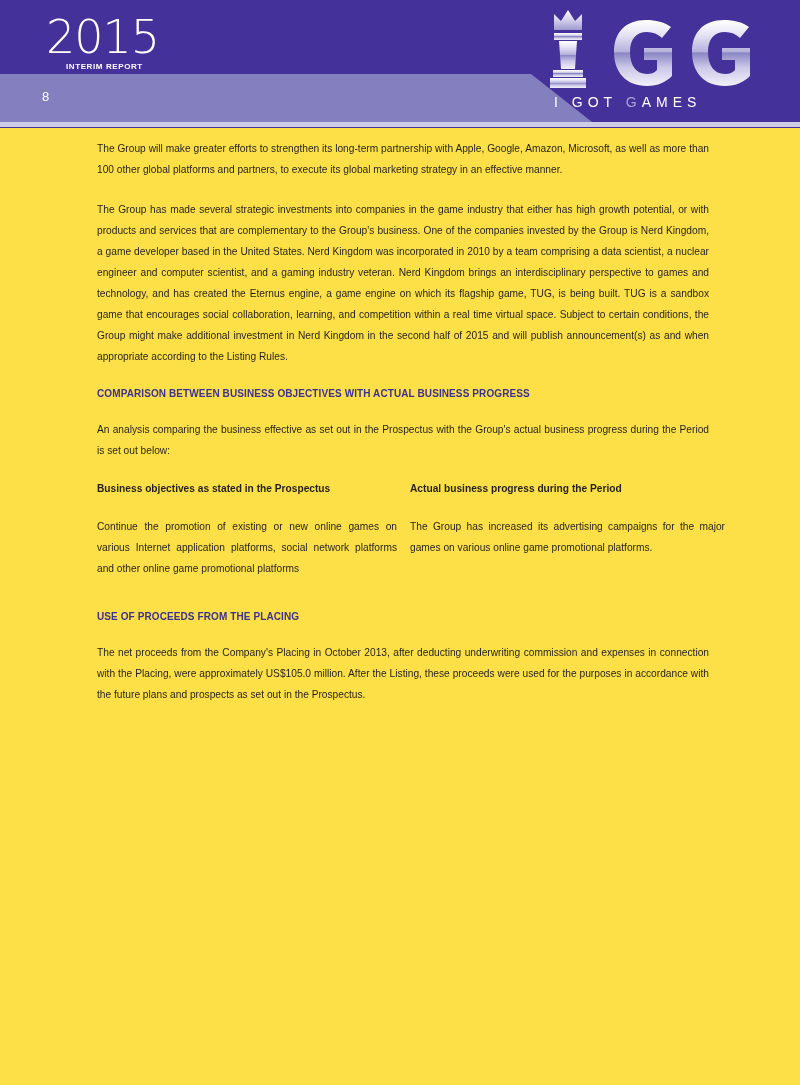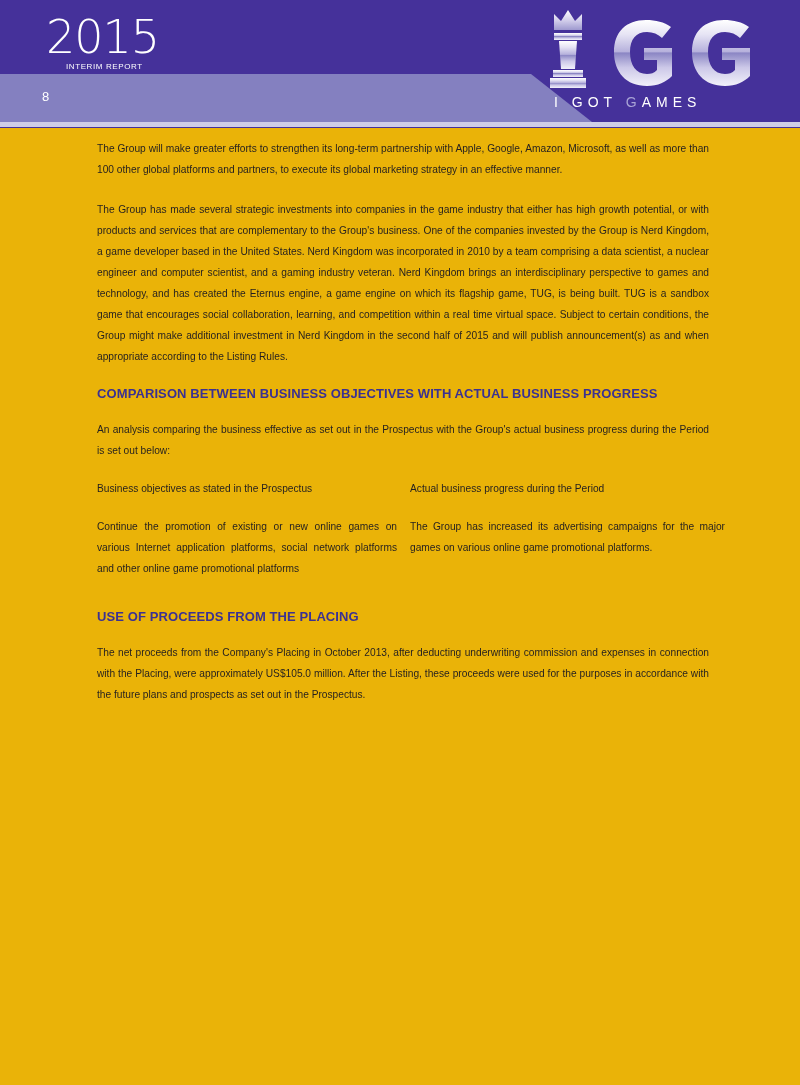--- a/index.html
+++ b/index.html
@@ -9,21 +9,21 @@
     background: #ffffff;
   }
   body {
     font-family: "Liberation Sans", sans-serif;
     color: #231f20;
   }
   .page {
     position: relative;
     width: 800px;
     height: 1085px;
-    background: #eab308;
+    background: #fde047;
     overflow: hidden;
   }
 
   
   .header {
     position: absolute;
     left: 0; top: 0;
     width: 800px;
     height: 128px;
     background: #45319a;
@@ -73,21 +73,21 @@
     color: #ffffff;
     letter-spacing: -1px;
     text-align: left;
     margin-left: 2px;
   }
   .year-sub {
     display: block;
     margin-top: 2px;
     margin-left: 22px;
     font-size: 8px;
-    font-weight: normal;
+    font-weight: bold;
     color: #ffffff;
     letter-spacing: 0.6px;
     text-align: left;
   }
 
   
   .igg-logo {
     position: absolute;
     right: 42px;
     top: 8px;
@@ -123,37 +123,37 @@
     margin: 0 16px 19px 0;
     font-size: 10.2px;
     line-height: 21px;
     text-align: justify;
     color: #231f20;
   }
   p.body.last { margin-bottom: 0; }
 
   h2.section-heading {
     margin: 18px 0 17px 0;
-    font-size: 13px;
+    font-size: 10px;
     font-weight: bold;
     color: #3b3192;
     letter-spacing: 0.1px;
     line-height: 16px;
   }
   h2.section-heading.tight-top { margin-top: 30px; }
 
   
   .objectives-table {
     width: 628px;
     border-collapse: collapse;
     margin: 15px 0 0 0;
   }
   .objectives-table th {
     font-size: 10.2px;
-    font-weight: normal;
+    font-weight: bold;
     text-align: left;
     vertical-align: top;
     padding: 0 0 19px 0;
     line-height: 17px;
     color: #231f20;
   }
   .objectives-table td {
     font-size: 10.2px;
     vertical-align: top;
     padding: 0 0 22px 0;

